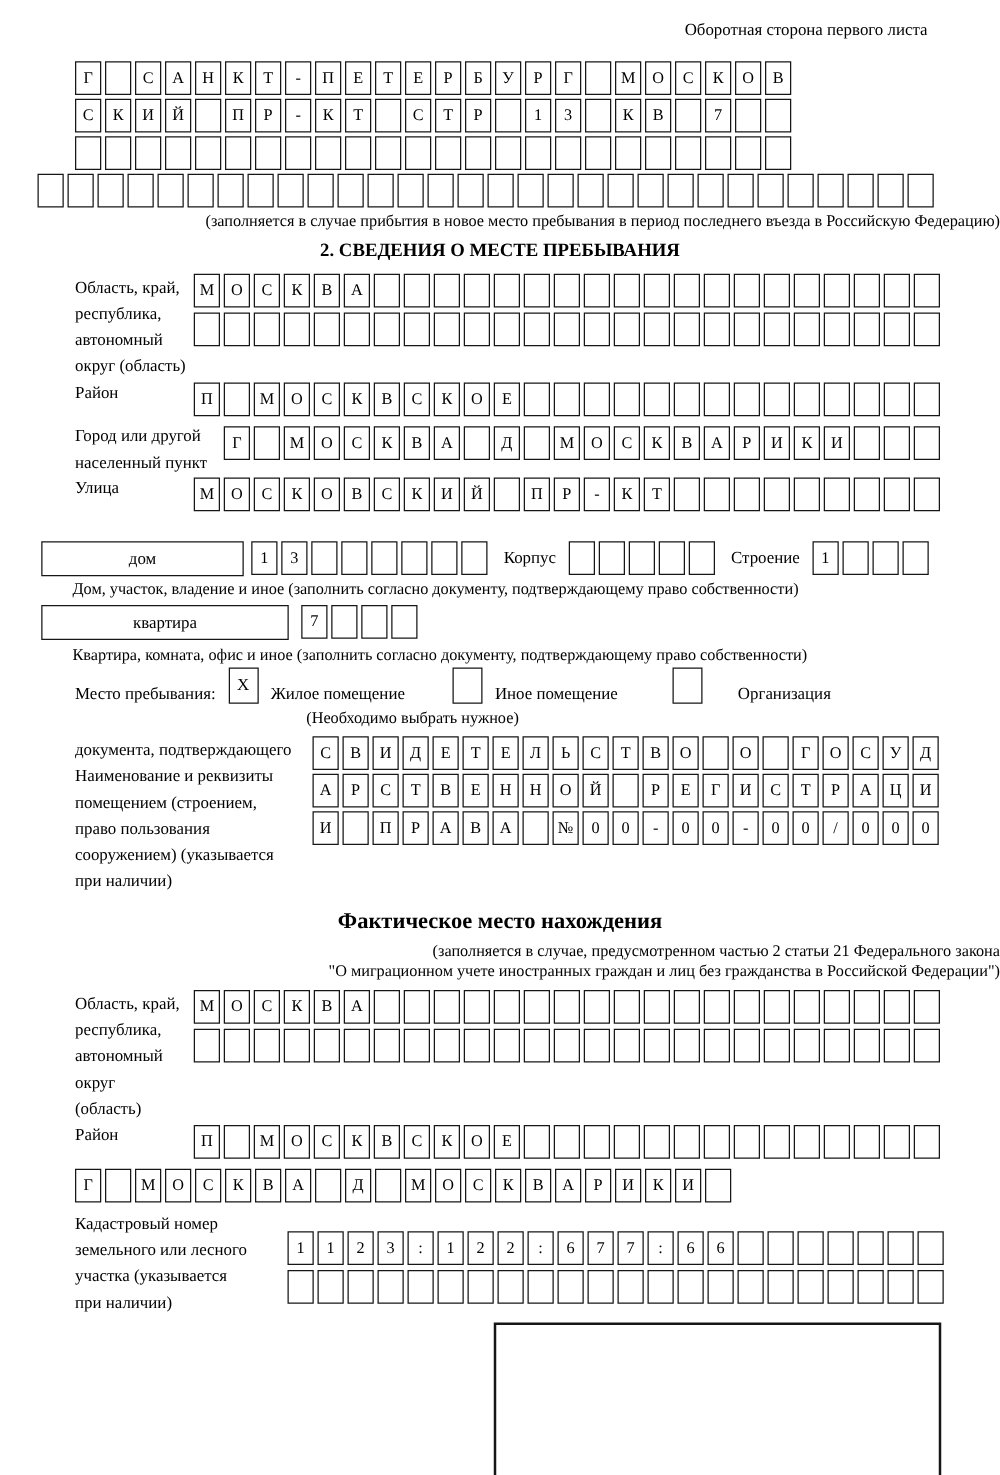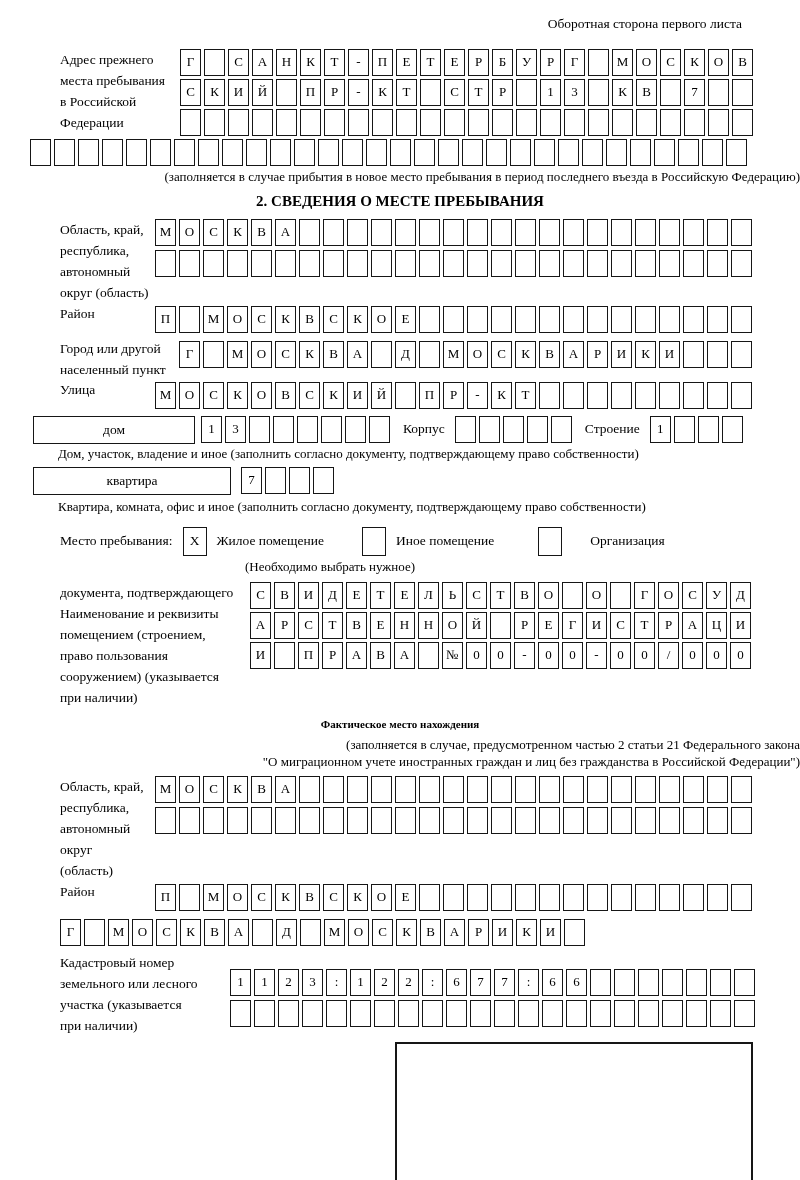--- a/index.html
+++ b/index.html
@@ -35,26 +35,20 @@
     box-sizing:border-box; border:2px solid #161616; background:#fff;
     width:358px; height:176px; margin:6px 0 8px 395px;
   }
 </style>
 </head>
 <body>
 
 <div class="corner">Оборотная сторона первого листа</div>
 
 <div class="frow" style="margin:16px 0 0 60px">
-  <div class="lbl" style="width:120px">
-    <div>Адрес прежнего</div>
-    <div>места пребывания</div>
-    <div>в Российской</div>
-    <div>Федерации</div>
-  </div>
   <div>
     <div class="cells">
         <span class="cell">Г</span>
         <span class="cell"></span>
         <span class="cell">С</span>
         <span class="cell">А</span>
         <span class="cell">Н</span>
         <span class="cell">К</span>
         <span class="cell">Т</span>
         <span class="cell">-</span>
@@ -318,21 +312,21 @@
       <span class="cell"></span>
       <span class="cell"></span>
       <span class="cell"></span>
       <span class="cell"></span>
       <span class="cell"></span>
       <span class="cell"></span>
       <span class="cell"></span>
     </div>
 </div>
 
-<div class="frow" style="margin:4px 0 0 33px; align-items:center">
+<div class="frow" style="margin:21px 0 0 33px; align-items:center">
   <div class="bigbox" style="width:162px">дом</div>
   <div class="cells" style="margin:0 0 0 6px">
       <span class="cell">1</span>
       <span class="cell">3</span>
       <span class="cell"></span>
       <span class="cell"></span>
       <span class="cell"></span>
       <span class="cell"></span>
       <span class="cell"></span>
       <span class="cell"></span>
@@ -359,21 +353,21 @@
   <div class="bigbox" style="width:198px">квартира</div>
   <div class="cells" style="margin:0 0 0 10px">
       <span class="cell">7</span>
       <span class="cell"></span>
       <span class="cell"></span>
       <span class="cell"></span>
     </div>
 </div>
 <div class="note" style="margin:4px 0 0 58px">Квартира, комната, офис и иное (заполнить согласно документу, подтверждающему право собственности)</div>
 
-<div class="frow" style="margin:12px 0 0 60px; align-items:center">
+<div class="frow" style="margin:2px 0 0 60px; align-items:flex-end">
   <div>Место пребывания:</div>
   <span class="chk" style="margin-left:10px">X</span>
   <div class="opt-label" style="padding-top:0">Жилое помещение</div>
   <span class="chk" style="margin-left:28px"></span>
   <div class="opt-label" style="padding-top:0">Иное помещение</div>
   <span class="chk" style="margin-left:34px"></span>
   <div class="opt-label" style="padding-top:0; margin-left:18px">Организация</div>
 </div>
 <div class="note" style="margin:3px 0 0 245px">(Необходимо выбрать нужное)</div>
 
@@ -452,21 +446,21 @@
         <span class="cell">0</span>
         <span class="cell">0</span>
         <span class="cell">/</span>
         <span class="cell">0</span>
         <span class="cell">0</span>
         <span class="cell">0</span>
       </div>
   </div>
 </div>
 
-<div class="sec-title" style="margin:10px 0 6px 0; font-size:11px">Фактическое место нахождения</div>
+<div class="sec-title" style="margin:10px 0 6px 0; font-size:18px">Фактическое место нахождения</div>
 <div class="note center">(заполняется в случае, предусмотренном частью 2 статьи 21 Федерального закона</div>
 <div class="note center">"О миграционном учете иностранных граждан и лиц без гражданства в Российской Федерации")</div>
 
 <div class="frow" style="margin:6px 0 0 60px">
   <div class="lbl" style="width:95px">
     <div>Область, край,</div>
     <div>республика,</div>
     <div>автономный округ</div>
     <div>(область)</div>
   </div>

